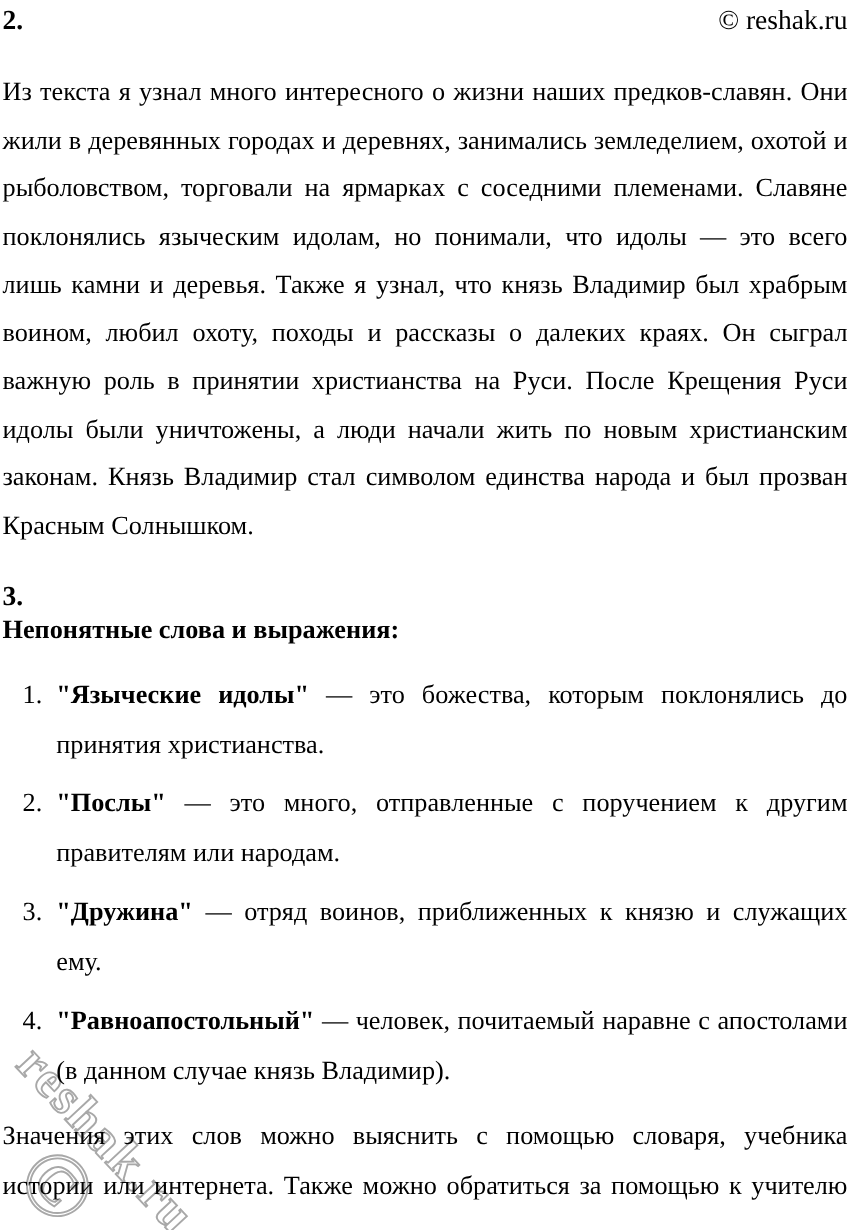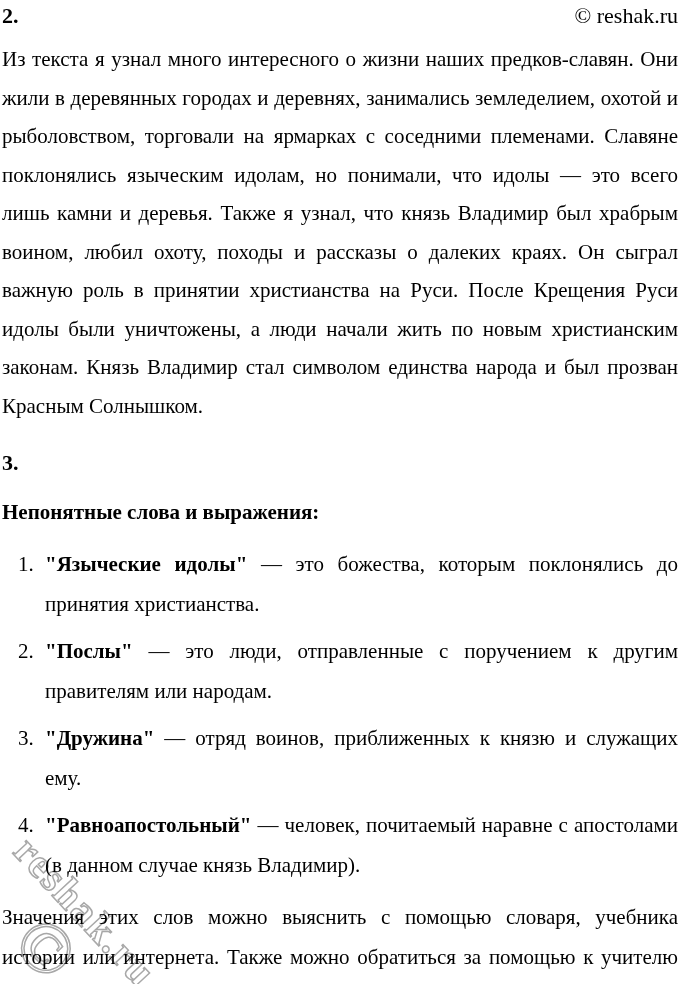--- a/index.html
+++ b/index.html
@@ -26,29 +26,28 @@
     align-items: flex-start;
     line-height: 26px;
   }
   .task-number { font-size: 22px; font-weight: bold; }
   .copyright { font-size: 22px; }
   .para {
     margin: 0;
     text-align: justify;
     line-height: 38.5px;
   }
-  .para-answer { margin-top: 11px; }
+  .para-answer { margin-top: 25px; }
   .task3-number {
     margin-top: 25px;
     font-size: 22px;
     font-weight: bold;
     line-height: 26px;
   }
   .subheading {
-    margin-top: 23px;
     font-weight: bold;
     line-height: 26px;
   }
   .vocab-list {
     margin: 19px 0 0 0;
     padding: 0;
     list-style: none;
   }
   .vocab-item {
     position: relative;
@@ -117,21 +116,21 @@
 
   <ol class="vocab-list">
     <li class="vocab-item">
       <span class="item-number">1.</span>
       <span class="bold">"Языческие идолы"</span>
       <span>— это божества, которым поклонялись до принятия христианства.</span>
     </li>
     <li class="vocab-item">
       <span class="item-number">2.</span>
       <span class="bold">"Послы"</span>
-      <span>— это люди, отправленные с поручением к другим правителям или народам.</span>
+      <span>— это много, отправленные с поручением к другим правителям или народам.</span>
     </li>
     <li class="vocab-item">
       <span class="item-number">3.</span>
       <span class="bold">"Дружина"</span>
       <span>— отряд воинов, приближенных к князю и служащих ему.</span>
     </li>
     <li class="vocab-item">
       <span class="item-number">4.</span>
       <span class="bold">"Равноапостольный"</span>
       <span>— человек, почитаемый наравне с апостолами (в данном случае князь Владимир).</span>

